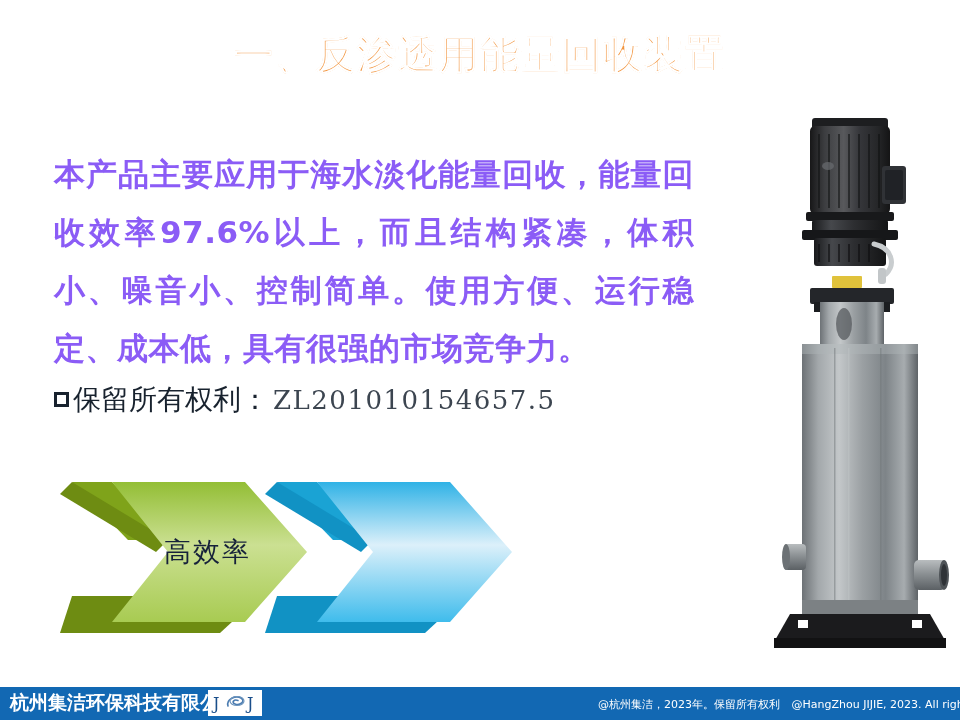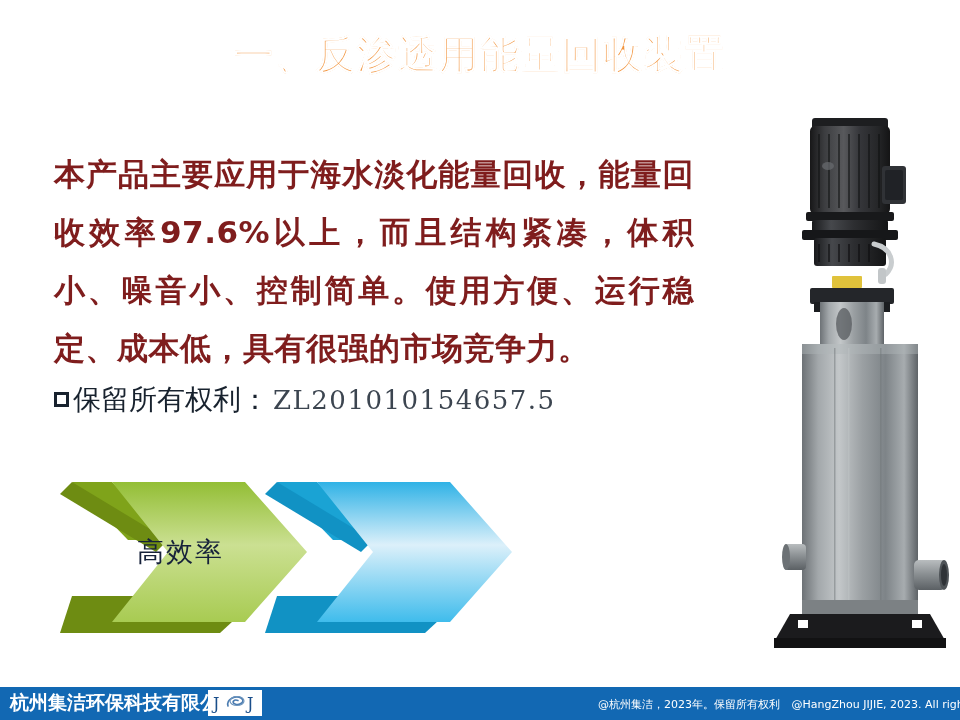--- a/index.html
+++ b/index.html
@@ -42,21 +42,21 @@
   
   #body-text {
     position: absolute;
     left: 54px;
     top: 145px;
     width: 640px;
     font-family: "DejaVu Sans", "Liberation Sans", sans-serif;
     font-size: 31px;
     font-weight: bold;
     line-height: 58px;
-    color: #7f1d1d;
+    color: #8b5cf6;
     letter-spacing: 0.5px;
     text-align: justify;
     text-justify: inter-character;
   }
 
   
   #patent-line {
     position: absolute;
     left: 54px;
     top: 381px;
@@ -103,22 +103,23 @@
     height: 155px;
   }
   .chevron svg {
     position: absolute;
     left: 0;
     top: 0;
   }
   .chev-label {
     position: absolute;
     top: 56px;
-    left: 77px;
+    left: 60px;
     width: 175px;
+    text-align: center;
     font-family: "DejaVu Serif", "Liberation Serif", serif;
     font-size: 27px;
     color: #16213A;
     letter-spacing: 2px;
     pointer-events: none;
   }
 
   
   #pump-photo {
     position: absolute;

